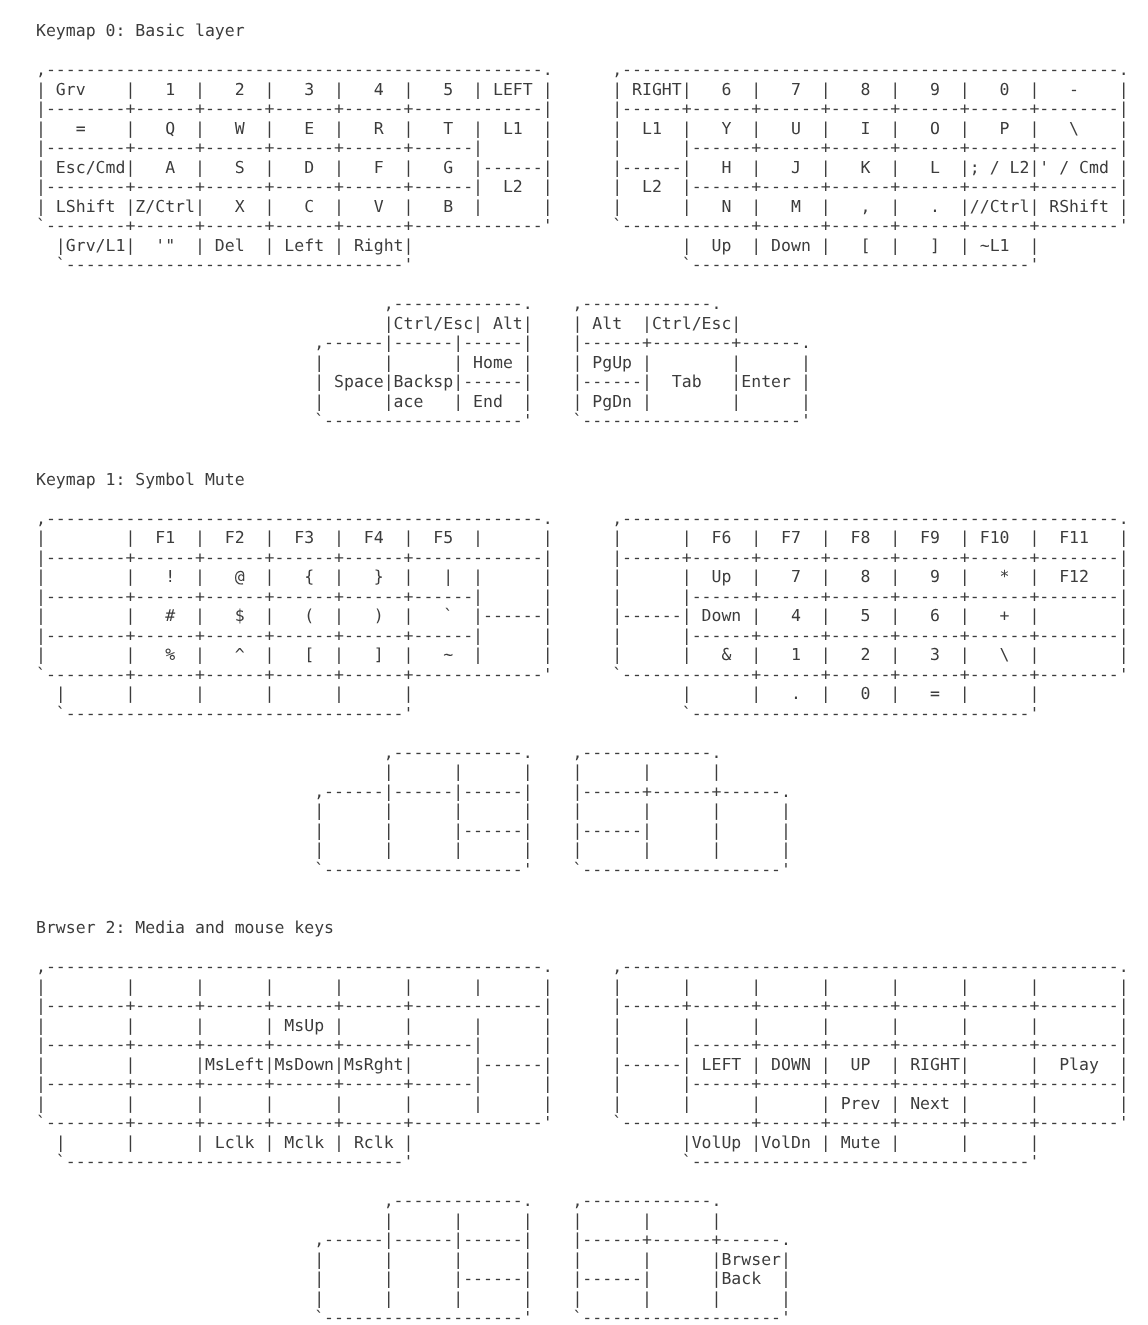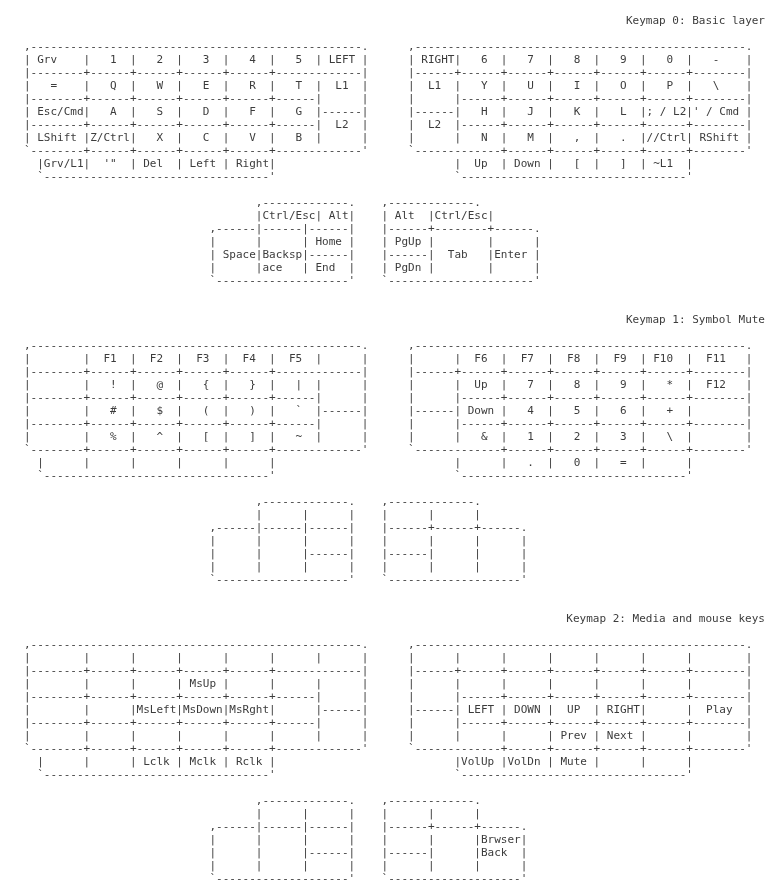--- a/index.html
+++ b/index.html
@@ -17,21 +17,20 @@
   .keymap-section:last-child {
     margin-bottom: 0;
   }
   .keymap-title {
     font-family: "DejaVu Sans Mono", "Liberation Mono", monospace;
     font-size: 11px;
     line-height: 13px;
     color: #3c3c3c;
     white-space: pre;
     margin: 0 0 13px 0;
-    text-align: right;
   }
   .keymap-art {
     font-family: "DejaVu Sans Mono", "Liberation Mono", monospace;
     font-size: 11px;
     line-height: 13px;
     color: #3c3c3c;
     margin: 0;
     white-space: pre;
   }
 </style>
@@ -80,21 +79,21 @@
                                    ,-------------.    ,-------------.
                                    |      |      |    |      |      |
                             ,------|------|------|    |------+------+------.
                             |      |      |      |    |      |      |      |
                             |      |      |------|    |------|      |      |
                             |      |      |      |    |      |      |      |
                             `--------------------'    `--------------------'</pre>
   </section>
 
   <section class="keymap-section">
-    <div class="keymap-title">Keymap 2: Media and mouse keys</div>
+    <div class="keymap-title">Brwser 2: Media and mouse keys</div>
     <pre class="keymap-art">,--------------------------------------------------.      ,--------------------------------------------------.
 |        |      |      |      |      |      |      |      |      |      |      |      |      |      |        |
 |--------+------+------+------+------+-------------|      |------+------+------+------+------+------+--------|
 |        |      |      | MsUp |      |      |      |      |      |      |      |      |      |      |        |
 |--------+------+------+------+------+------|      |      |      |------+------+------+------+------+--------|
 |        |      |MsLeft|MsDown|MsRght|      |------|      |------| LEFT | DOWN |  UP  | RIGHT|      |  Play  |
 |--------+------+------+------+------+------|      |      |      |------+------+------+------+------+--------|
 |        |      |      |      |      |      |      |      |      |      |      | Prev | Next |      |        |
 `--------+------+------+------+------+-------------'      `-------------+------+------+------+------+--------'
   |      |      | Lclk | Mclk | Rclk |                           |VolUp |VolDn | Mute |      |      |

